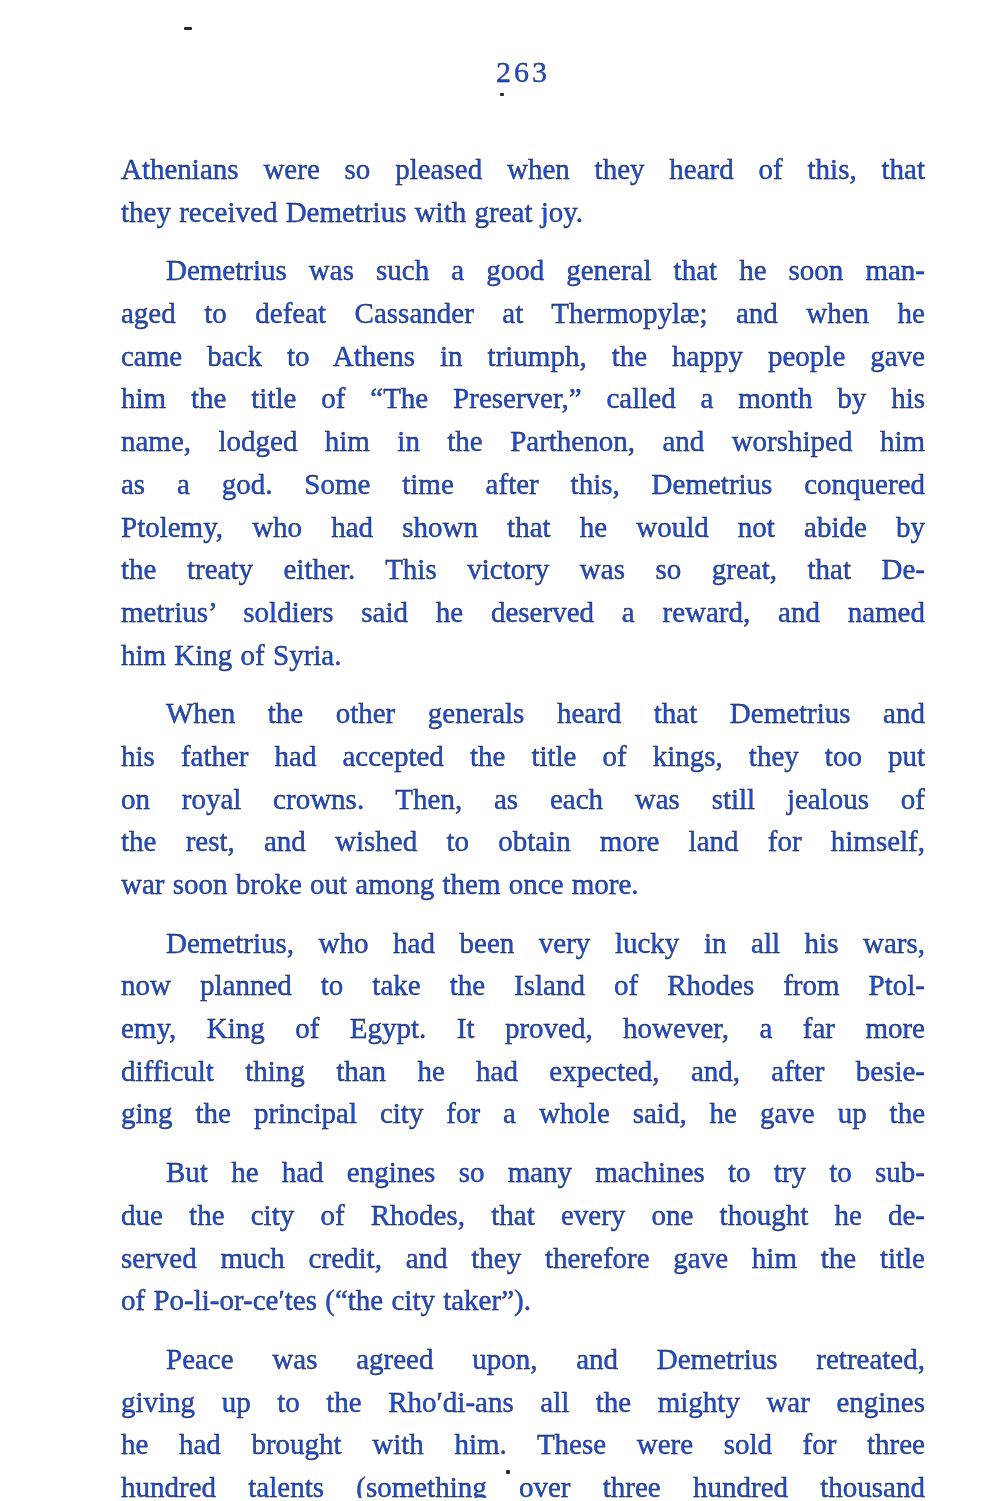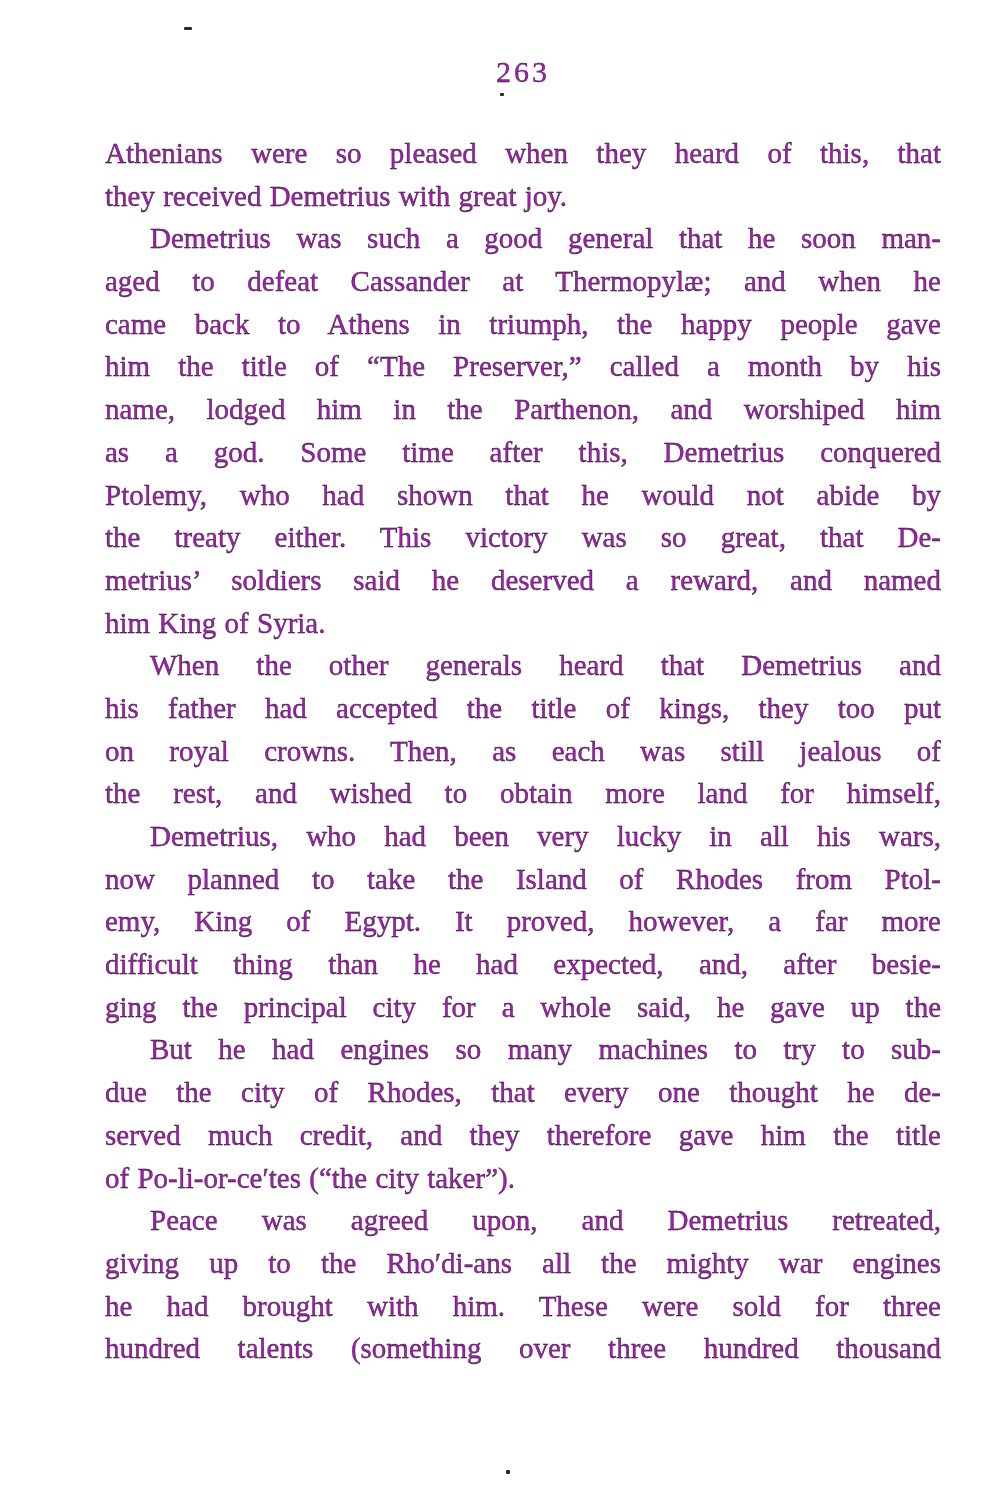--- a/index.html
+++ b/index.html
@@ -7,40 +7,40 @@
     padding: 0;
     background: #ffffff;
   }
   .page {
     position: relative;
     width: 1000px;
     height: 1498px;
     background: #ffffff;
     overflow: hidden;
     font-family: "Liberation Serif", "DejaVu Serif", serif;
-    color: #a21caf;
+    color: #1d4ed8;
   }
   .page-number {
     position: absolute;
     top: 55px;
     left: 105px;
     width: 836px;
     text-align: center;
     font-size: 30px;
     letter-spacing: 3px;
     -webkit-text-stroke: 0.3px #131313;
   }
   .text-block {
     position: absolute;
     top: 132px;
     left: 105px;
     width: 836px;
   }
   .para {
-    margin: 0;
+    margin: 16px;
     padding: 0;
   }
   .line {
     height: 42.7px;
     line-height: 42.7px;
     font-size: 29px;
     text-align: justify;
     text-align-last: justify;
     word-spacing: 1px;
     -webkit-text-stroke: 0.35px #131313;
@@ -90,20 +90,21 @@
       <div class="line">the treaty either. This victory was so great, that De-</div>
       <div class="line">metrius’ soldiers said he deserved a reward, and named</div>
       <div class="line end">him King of Syria.</div>
     </section>
 
     <section class="para">
       <div class="line indent">When the other generals heard that Demetrius and</div>
       <div class="line">his father had accepted the title of kings, they too put</div>
       <div class="line">on royal crowns. Then, as each was still jealous of</div>
       <div class="line">the rest, and wished to obtain more land for himself,</div>
+      <div class="line end">war soon broke out among them once more.</div>
     </section>
 
     <section class="para">
       <div class="line indent">Demetrius, who had been very lucky in all his wars,</div>
       <div class="line">now planned to take the Island of Rhodes from Ptol-</div>
       <div class="line">emy, King of Egypt. It proved, however, a far more</div>
       <div class="line">difficult thing than he had expected, and, after besie-</div>
       <div class="line">ging the principal city for a whole said, he gave up the</div>
     </section>
 

